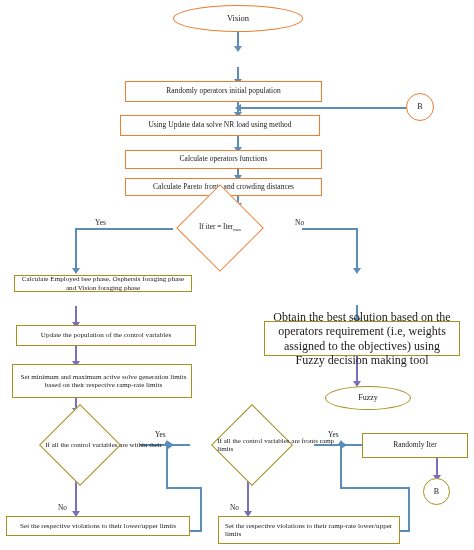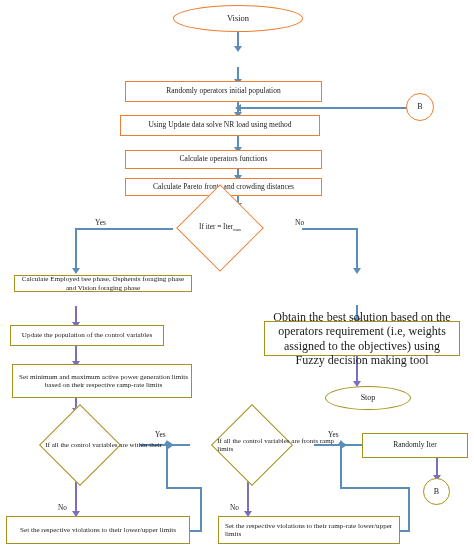--- a/index.html
+++ b/index.html
@@ -221,35 +221,35 @@
     </div>
   </div>
 
   <span class="elabel" style="left:95px;top:218px;font-size:7.5px;">Yes</span>
   <span class="elabel" style="left:295px;top:218px;font-size:7.5px;">No</span>
 
   <div class="node box olive" style="left:14px;top:275px;width:178px;height:17px;font-size:7.1px;">
     <span>Calculate Employed bee phase, Osphersis foraging phase and Vision foraging phase</span>
   </div>
 
-  <div class="node box olive" style="left:10px;top:325px;width:154px;height:21px;font-size:7.1px;justify-content:center;">
+  <div class="node box olive" style="left:16px;top:325px;width:180px;height:21px;font-size:7.1px;justify-content:center;">
     <span>Update the population of the control variables</span>
   </div>
 
   <div class="node box olive" style="left:12px;top:364px;width:180px;height:34px;font-size:7.1px;padding-left:6px;">
-    <span>Set minimum and maximum active power generation limits based on their respective ramp-rate limits</span>
+    <span>Set minimum and maximum active solve generation limits based on their respective ramp-rate limits</span>
   </div>
 
 
   <div class="node box olive" style="left:264px;top:321px;width:196px;height:35px;font-size:12px;">
     <span>Obtain the best solution based on the operators requirement (i.e, weights assigned to the objectives) using Fuzzy decision making tool</span>
   </div>
 
   <div class="node oval olive" style="left:325px;top:386px;width:86px;height:24px;font-size:8px;">
-    <span>Stop</span>
+    <span>Fuzzy</span>
   </div>
 
   <div class="diamond olive lefttext" style="left:18px;top:411px;width:124px;height:68px;">
     <div class="dshape" style="width:58px;height:58px;"></div>
     <div class="dlabel" style="font-size:7px;">
       <span>If all the control variables are within their</span>
     </div>
   </div>
 
   <div class="diamond olive lefttext" style="left:190px;top:411px;width:124px;height:68px;">
@@ -265,21 +265,21 @@
   <span class="elabel" style="left:230px;top:503px;font-size:7.3px;">No</span>
 
   <div class="node box olive" style="left:362px;top:433px;width:106px;height:25px;font-size:7.5px;">
     <span>Randomly Iter</span>
   </div>
 
   <div class="node circ olive" style="left:423px;top:478px;width:27px;height:27px;font-size:8px;">
     <span>B</span>
   </div>
 
-  <div class="node box olive" style="left:6px;top:516px;width:184px;height:28px;font-size:7.1px;">
+  <div class="node box olive" style="left:6px;top:516px;width:184px;height:20px;font-size:7.1px;">
     <span>Set the respective violations to their lower/upper limits</span>
   </div>
 
   <div class="node box olive" style="left:218px;top:516px;width:182px;height:28px;font-size:7.1px;text-align:left;justify-content:flex-start;padding-left:6px;">
     <span>Set the respective violations to their ramp-rate lower/upper limits</span>
   </div>
 
 </div>
 
 </body></html>

